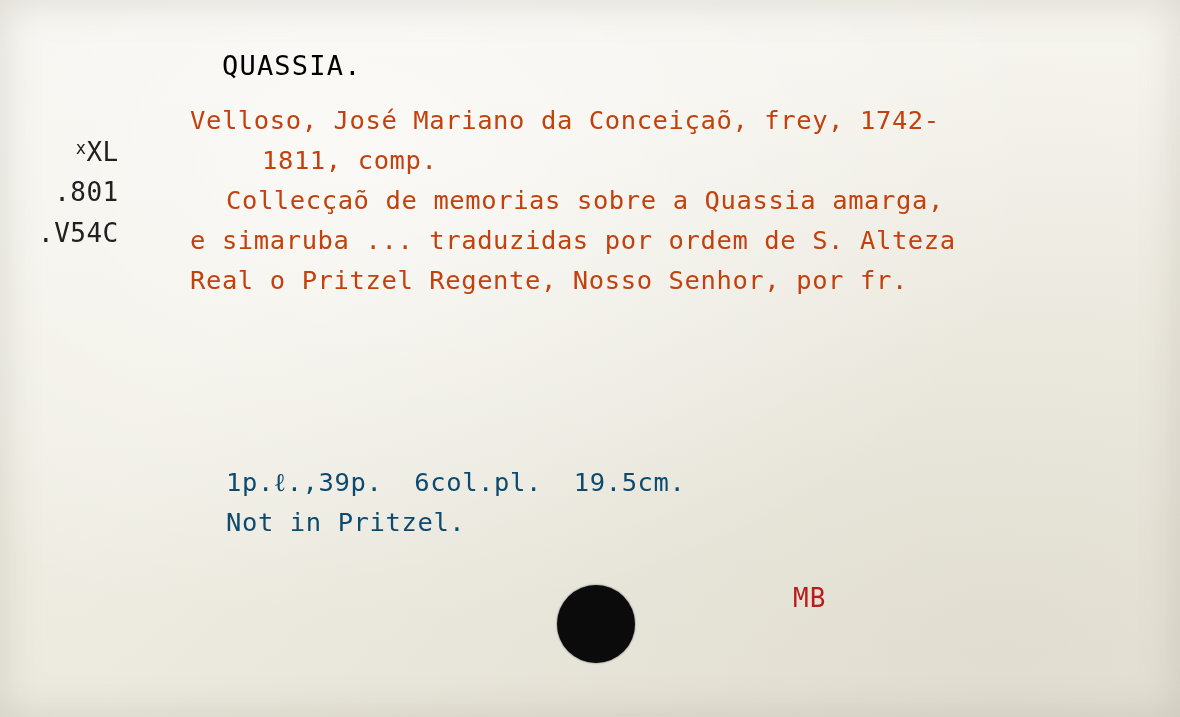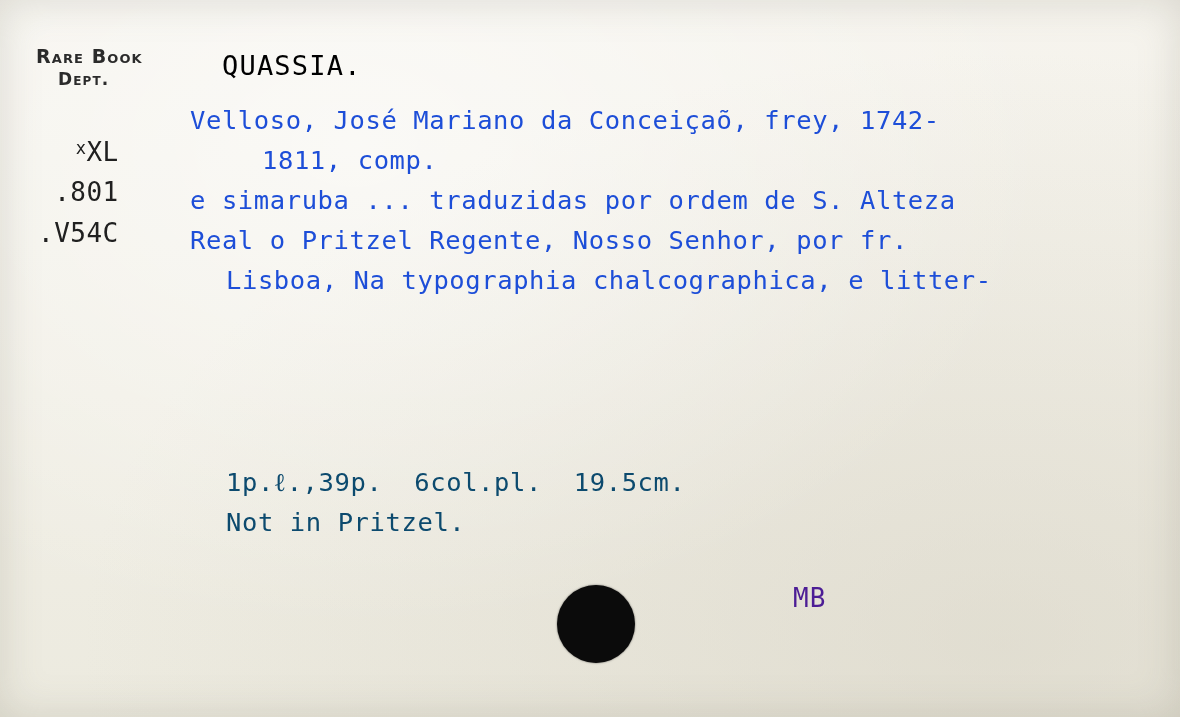--- a/index.html
+++ b/index.html
@@ -84,21 +84,21 @@
   }
 
   .body-block {
     position: absolute;
     left: 190px;
     top: 100px;
     width: 960px;
     font-size: 25.5px;
     line-height: 40px;
     letter-spacing: 0.6px;
-    color: #1d4ed8;
+    color: #c2410c;
   }
   .body-line { white-space: pre; }
   .indent-1 { padding-left: 36px; }
   .indent-2 { padding-left: 72px; }
 
   .collation-block {
     position: absolute;
     left: 190px;
     top: 462px;
     width: 900px;
@@ -119,49 +119,45 @@
     background: #0b0b0b;
     box-shadow: 0 0 2px rgba(0,0,0,0.6);
   }
 
   .owner-mark {
     position: absolute;
     left: 793px;
     top: 583px;
     font-size: 26px;
     letter-spacing: 1px;
-    color: #4c1d95;
+    color: #b91c1c;
   }
 </style>
 </head>
 <body>
 
 <div id="card">
 
   <div id="paper-texture"></div>
 
-  <div class="stamp-block">
-    <div class="stamp-line1">Rare Book</div>
-    <div class="stamp-line2">Dept.</div>
-  </div>
 
   <div class="callnum">
     <div class="cn-row"><span class="asterisk">x</span><span>XL</span></div>
     <div class="cn-row">.801</div>
     <div class="cn-row">.V54C</div>
   </div>
 
   <div class="headword">QUASSIA.</div>
 
   <div class="body-block">
     <div class="body-line">Velloso, José Mariano da Conceiçaõ, frey, 1742-</div>
     <div class="body-line indent-2">1811, comp.</div>
+    <div class="body-line indent-1">Collecçaõ de memorias sobre a Quassia amarga,</div>
     <div class="body-line">e simaruba ... traduzidas por ordem de S. Alteza</div>
     <div class="body-line">Real o Pritzel Regente, Nosso Senhor, por fr.</div>
-    <div class="body-line indent-1">Lisboa, Na typographia chalcographica, e litter-</div>
   </div>
 
   <div class="collation-block">
     <div class="body-line indent-1">1p.ℓ.,39p.  6col.pl.  19.5cm.</div>
     <div class="body-line indent-1">Not in Pritzel.</div>
   </div>
 
   <div class="punch-hole"></div>
 
   <div class="owner-mark">MB</div>

